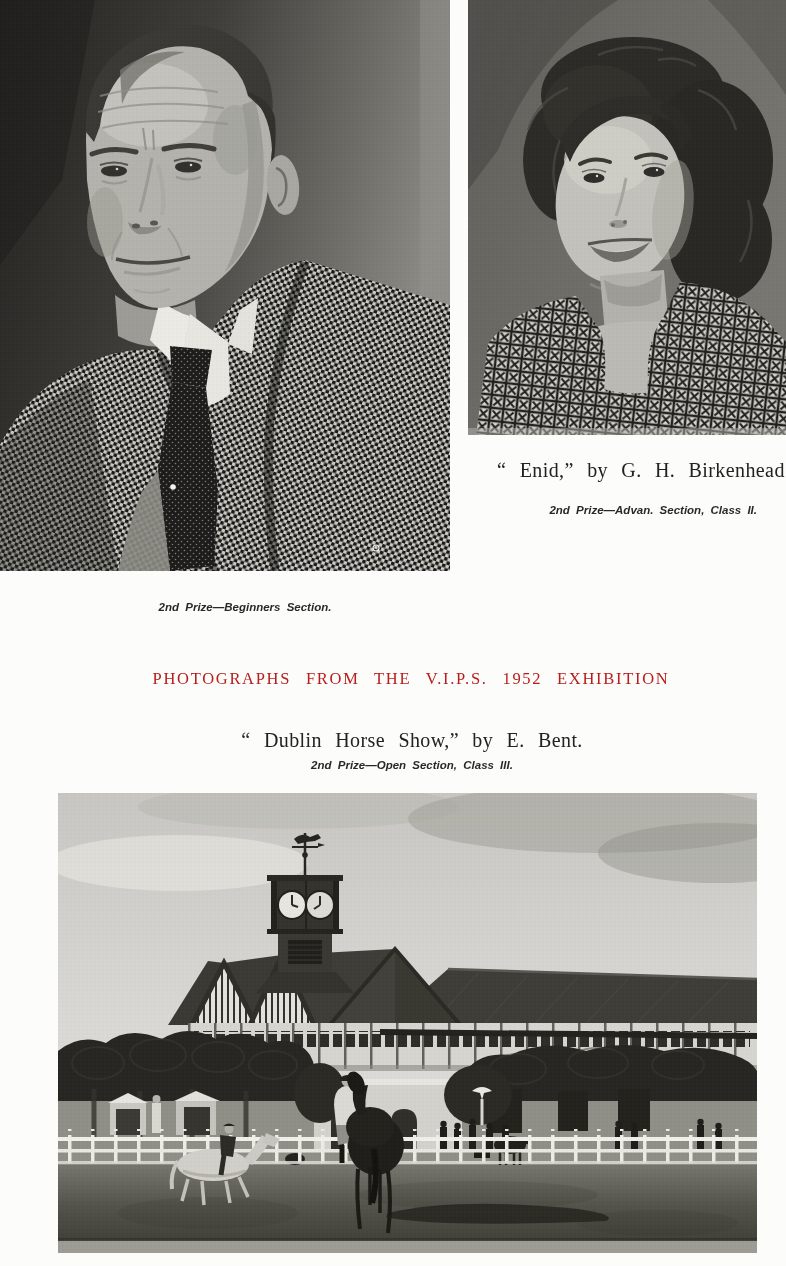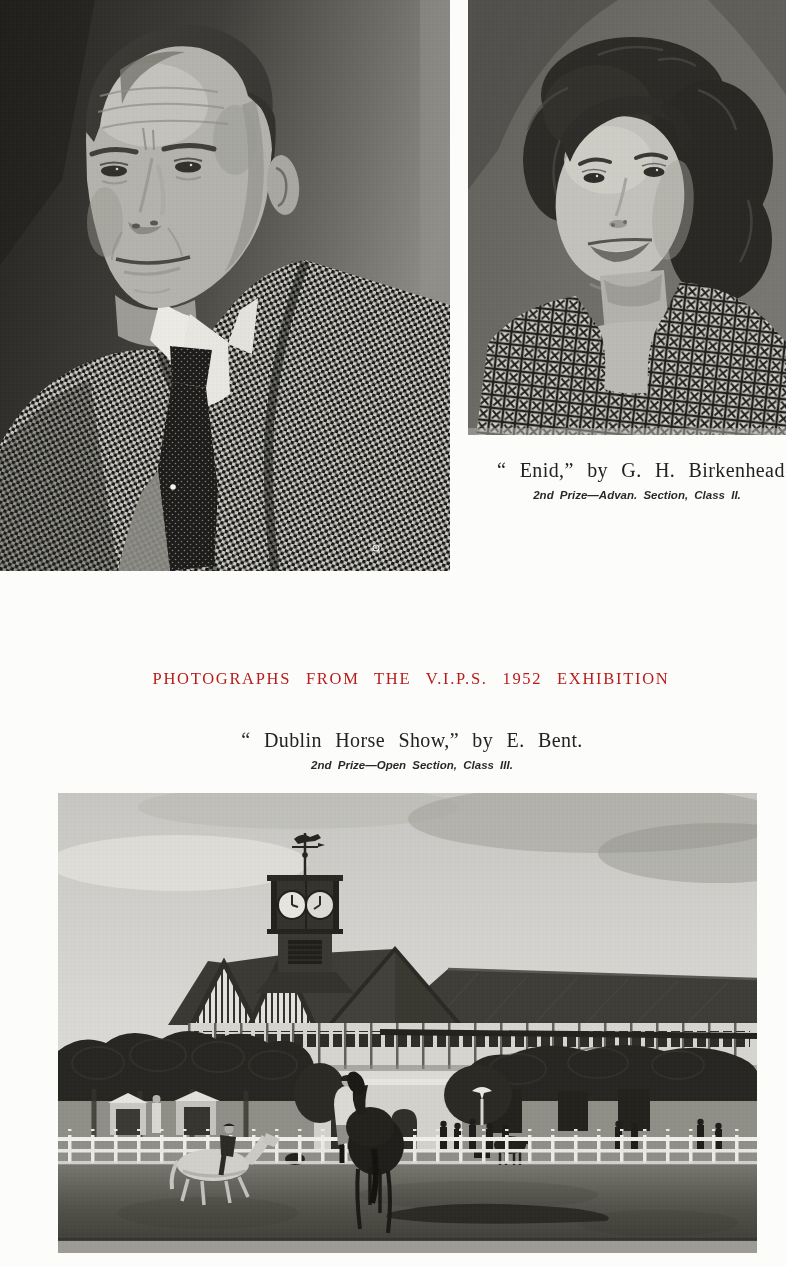--- a/index.html
+++ b/index.html
@@ -17,21 +17,21 @@
 
   .caption-main {
     font-size:20px; line-height:24px; color:#232220;
     word-spacing:8px; letter-spacing:0.4px; white-space:nowrap;
   }
   .caption-sub {
     font-family:"Liberation Sans", sans-serif; font-style:italic; font-weight:600;
     font-size:11.5px; line-height:14px; color:#2a2927; word-spacing:3px;
   }
   .caption-enid { position:absolute; left:497px; top:458px; width:400px; }
-  .caption-enid .caption-sub { width:240px; margin:6px 0 0 20px; text-align:center; }
+  .caption-enid .caption-sub { width:240px; margin:21px 0 0 20px; text-align:right; }
 
   .caption-richard { position:absolute; left:30px; top:593px; width:430px; text-align:center; }
   .caption-richard .caption-sub { margin-top:7px; }
 
   .section-title {
     position:absolute; left:34px; top:668px; width:752px; margin:1px;
     text-align:center; font-weight:400; font-size:16.5px; line-height:20px;
     letter-spacing:1.7px; word-spacing:9px; color:#b91c1c; white-space:nowrap;
   }
 
@@ -193,20 +193,21 @@
       <rect width="318" height="435" fill="url(#grainE)"></rect>
     </svg>
   </figure>
 
   <div class="caption-enid">
     <div class="caption-main">“ Enid,” by G. H. Birkenhead.</div>
     <div class="caption-sub">2nd Prize—Advan. Section, Class II.</div>
   </div>
 
   <div class="caption-richard">
+    <div class="caption-sub">2nd Prize—Beginners Section.</div>
   </div>
 
   <h1 class="section-title">PHOTOGRAPHS FROM THE V.I.P.S. 1952 EXHIBITION</h1>
 
   <div class="caption-horse-show">
     <div class="caption-main">“ Dublin Horse Show,” by E. Bent.</div>
     <div class="caption-sub">2nd Prize—Open Section, Class III.</div>
   </div>
 
   <figure class="photo photo-horse" role="img" aria-label="Horses and riders on the lawn before the half-timbered clock-tower grandstand at the Dublin Horse Show">

